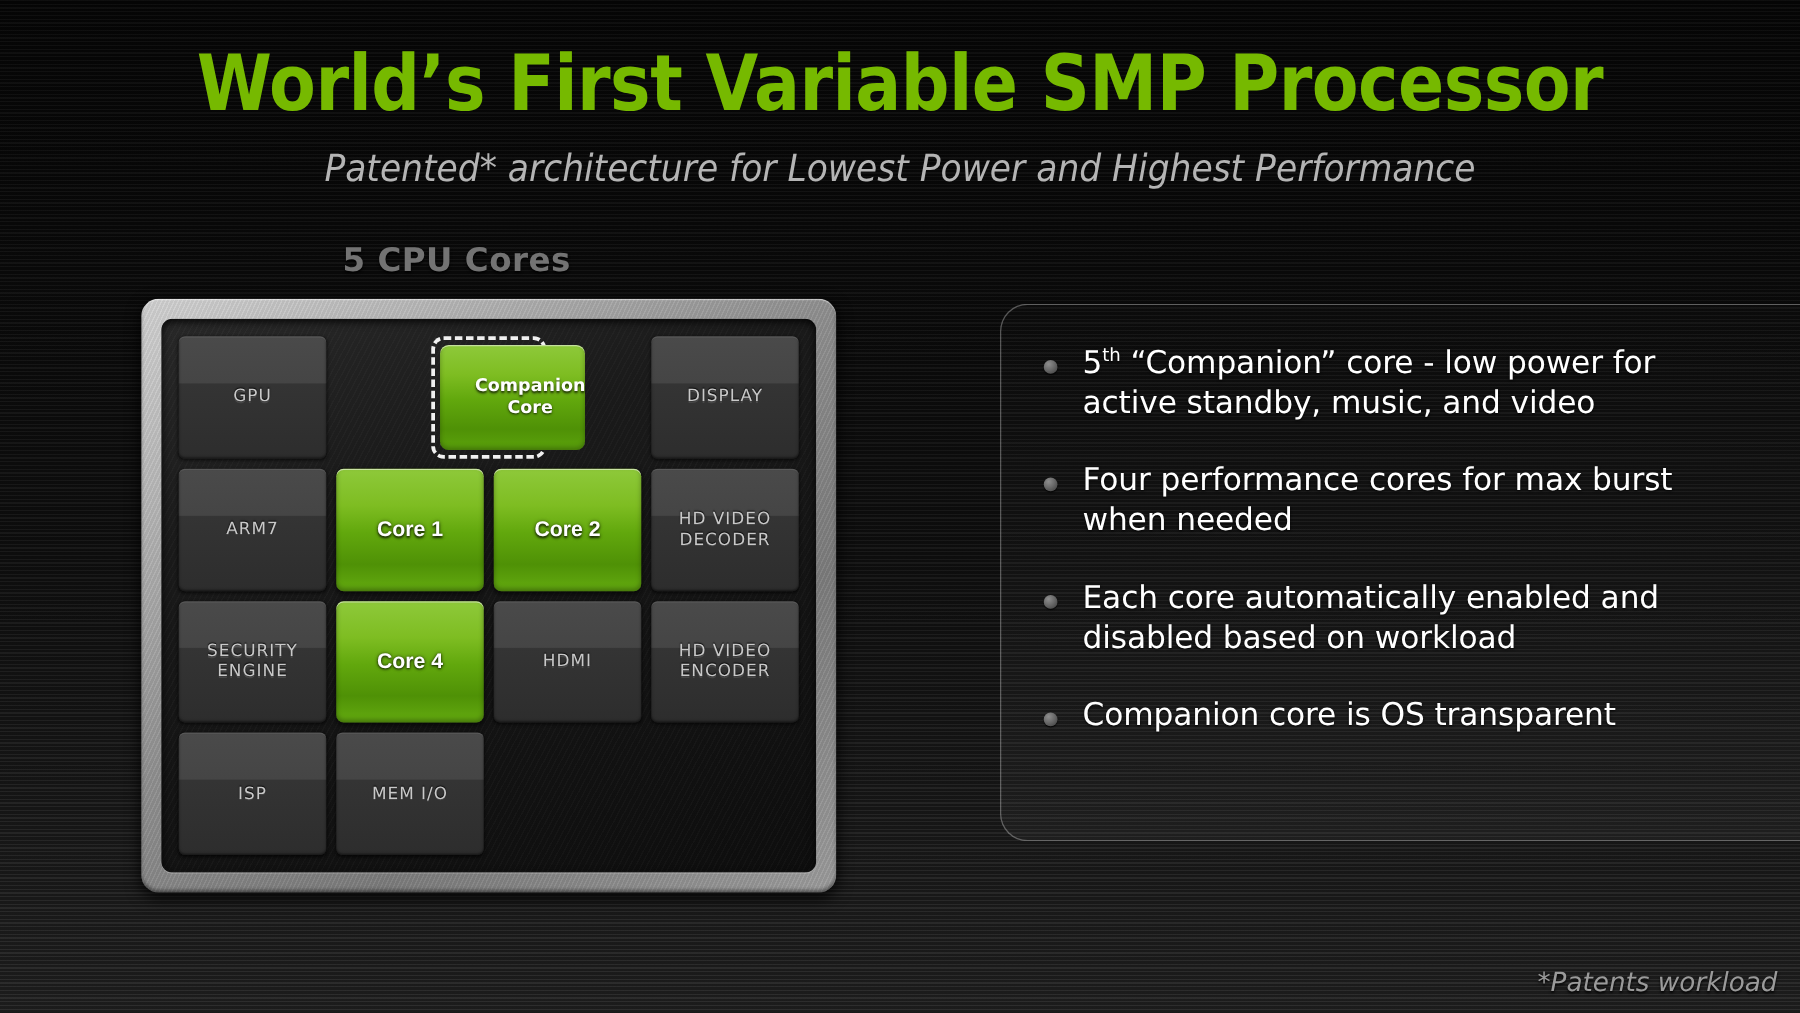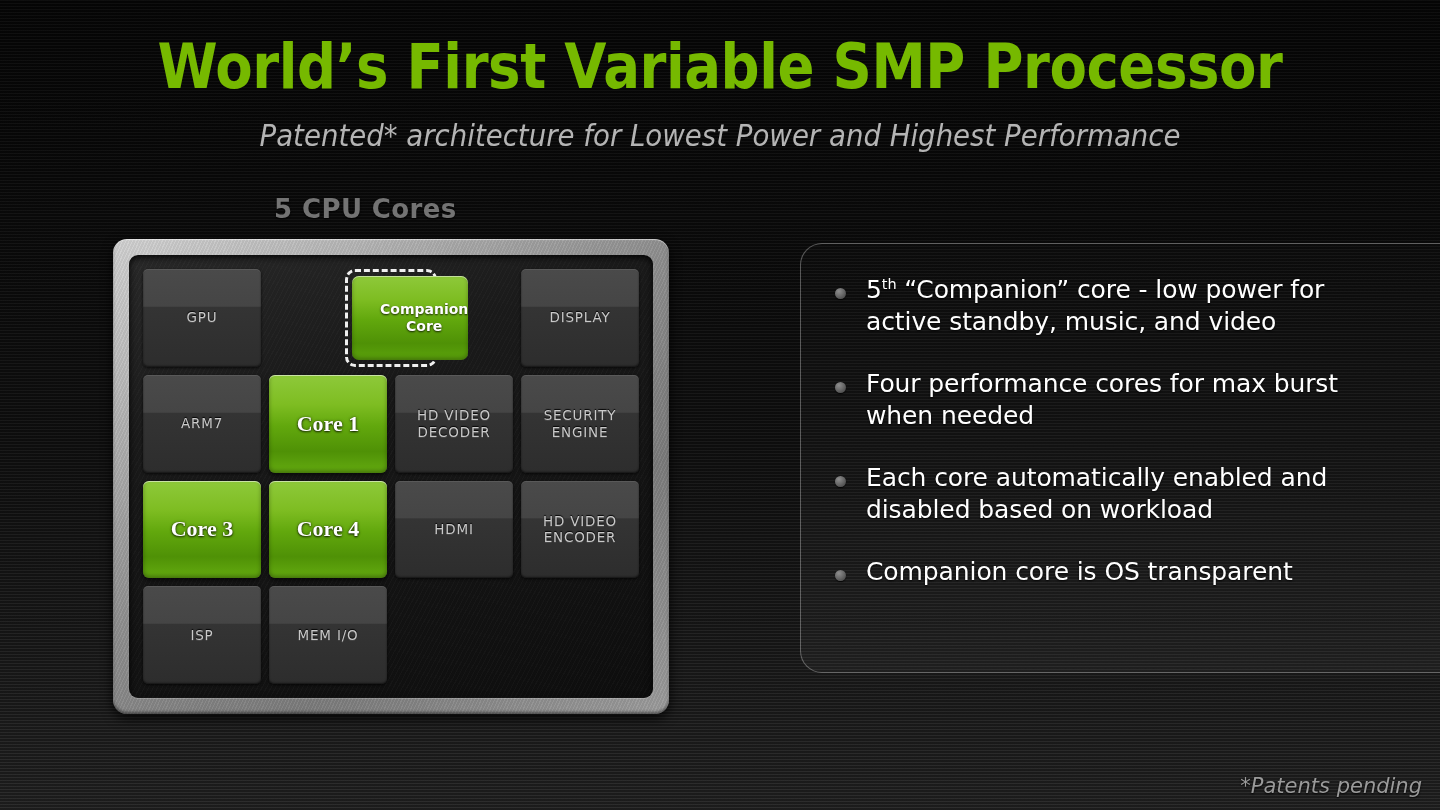--- a/index.html
+++ b/index.html
@@ -117,22 +117,22 @@
       inset 0 -1px 2px rgba(0,0,0,0.55),
       0 1px 3px rgba(0,0,0,0.7);
     text-shadow:0 -1px 1px rgba(0,0,0,0.95), 0 1px 0 rgba(255,255,255,0.10);
     padding:2px;
   }
 
   
   .core {
     border-radius:6px;
     display:flex; align-items:center; justify-content:center;
-    font-family:Liberation Serif, serif;
-    font-size:22px;
+    font-family:Liberation Sans, sans-serif;
+    font-size:17px;
     font-weight:700;
     color:#ffffff;
     background:linear-gradient(to bottom, #8ec93a 0%, #7ebd22 30%, #62a80d 52%, #4f9106 78%, #64ab10 100%);
     box-shadow:
       inset 0 1px 0 rgba(255,255,255,0.55),
       inset 0 -2px 4px rgba(0,0,0,0.35),
       0 2px 5px rgba(0,0,0,0.75);
     text-shadow:0 1px 2px rgba(0,0,0,0.75), 0 0 3px rgba(0,0,0,0.5);
   }
 
@@ -237,24 +237,24 @@
         <div class="companion-dash">
           <div class="companion-core">
             <span><span>Companion</span><br><span>Core</span></span>
           </div>
         </div>
       </div>
       <div class="blk">DISPLAY</div>
 
       <div class="blk">ARM7</div>
       <div class="core">Core 1</div>
+      <div class="core">Core 2</div>
       <div class="blk">HD VIDEO DECODER</div>
 
       <div class="blk">SECURITY ENGINE</div>
-      <div class="core">Core 3</div>
       <div class="core">Core 4</div>
       <div class="blk">HDMI</div>
 
       <div class="blk">HD VIDEO ENCODER</div>
       <div class="blk">ISP</div>
       <div class="blk">MEM I/O</div>
 
     </div>
   </div>
 </div>
@@ -271,13 +271,13 @@
   <div class="bullet-row">
     <span class="bullet-dot"></span>
     <span class="bullet-text">Each core automatically enabled and disabled based on workload</span>
   </div>
   <div class="bullet-row">
     <span class="bullet-dot"></span>
     <span class="bullet-text">Companion core is OS transparent</span>
   </div>
 </div>
 
-<div id="footer-note">*Patents pending</div>
+<div id="footer-note">*Patents workload</div>
 
 </body></html>

